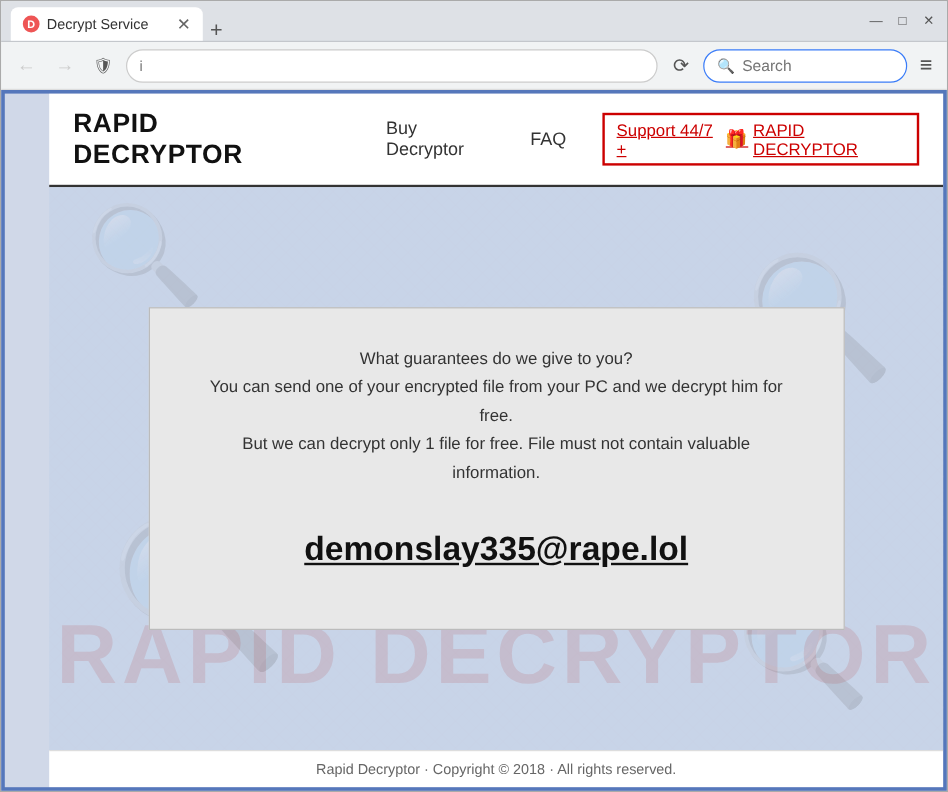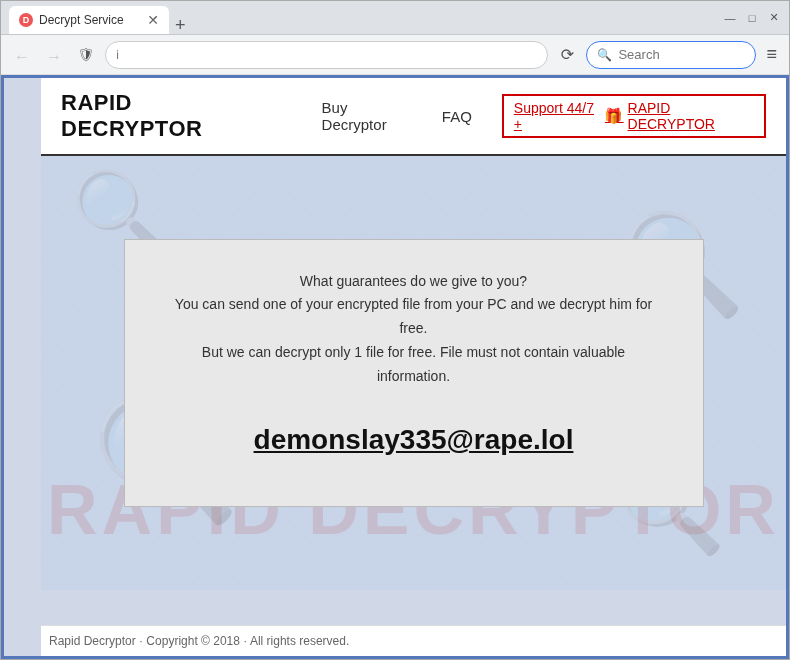--- a/index.html
+++ b/index.html
@@ -267,25 +267,24 @@
     }
     .note-text {
       font-size: 14px;
       color: #333;
     }
 
     
     .site-footer {
       background: #fff;
       border-top: 1px solid #ddd;
-      text-align: left;
+      text-align: center;
       padding: 8px;
       font-size: 12px;
       color: #666;
-      margin-top: 35px;
     }
   </style>
 </head>
 <body>
 
 <div class="browser-window">
 
   <div class="title-bar">
     <div class="tab-area">
       <div class="tab">

